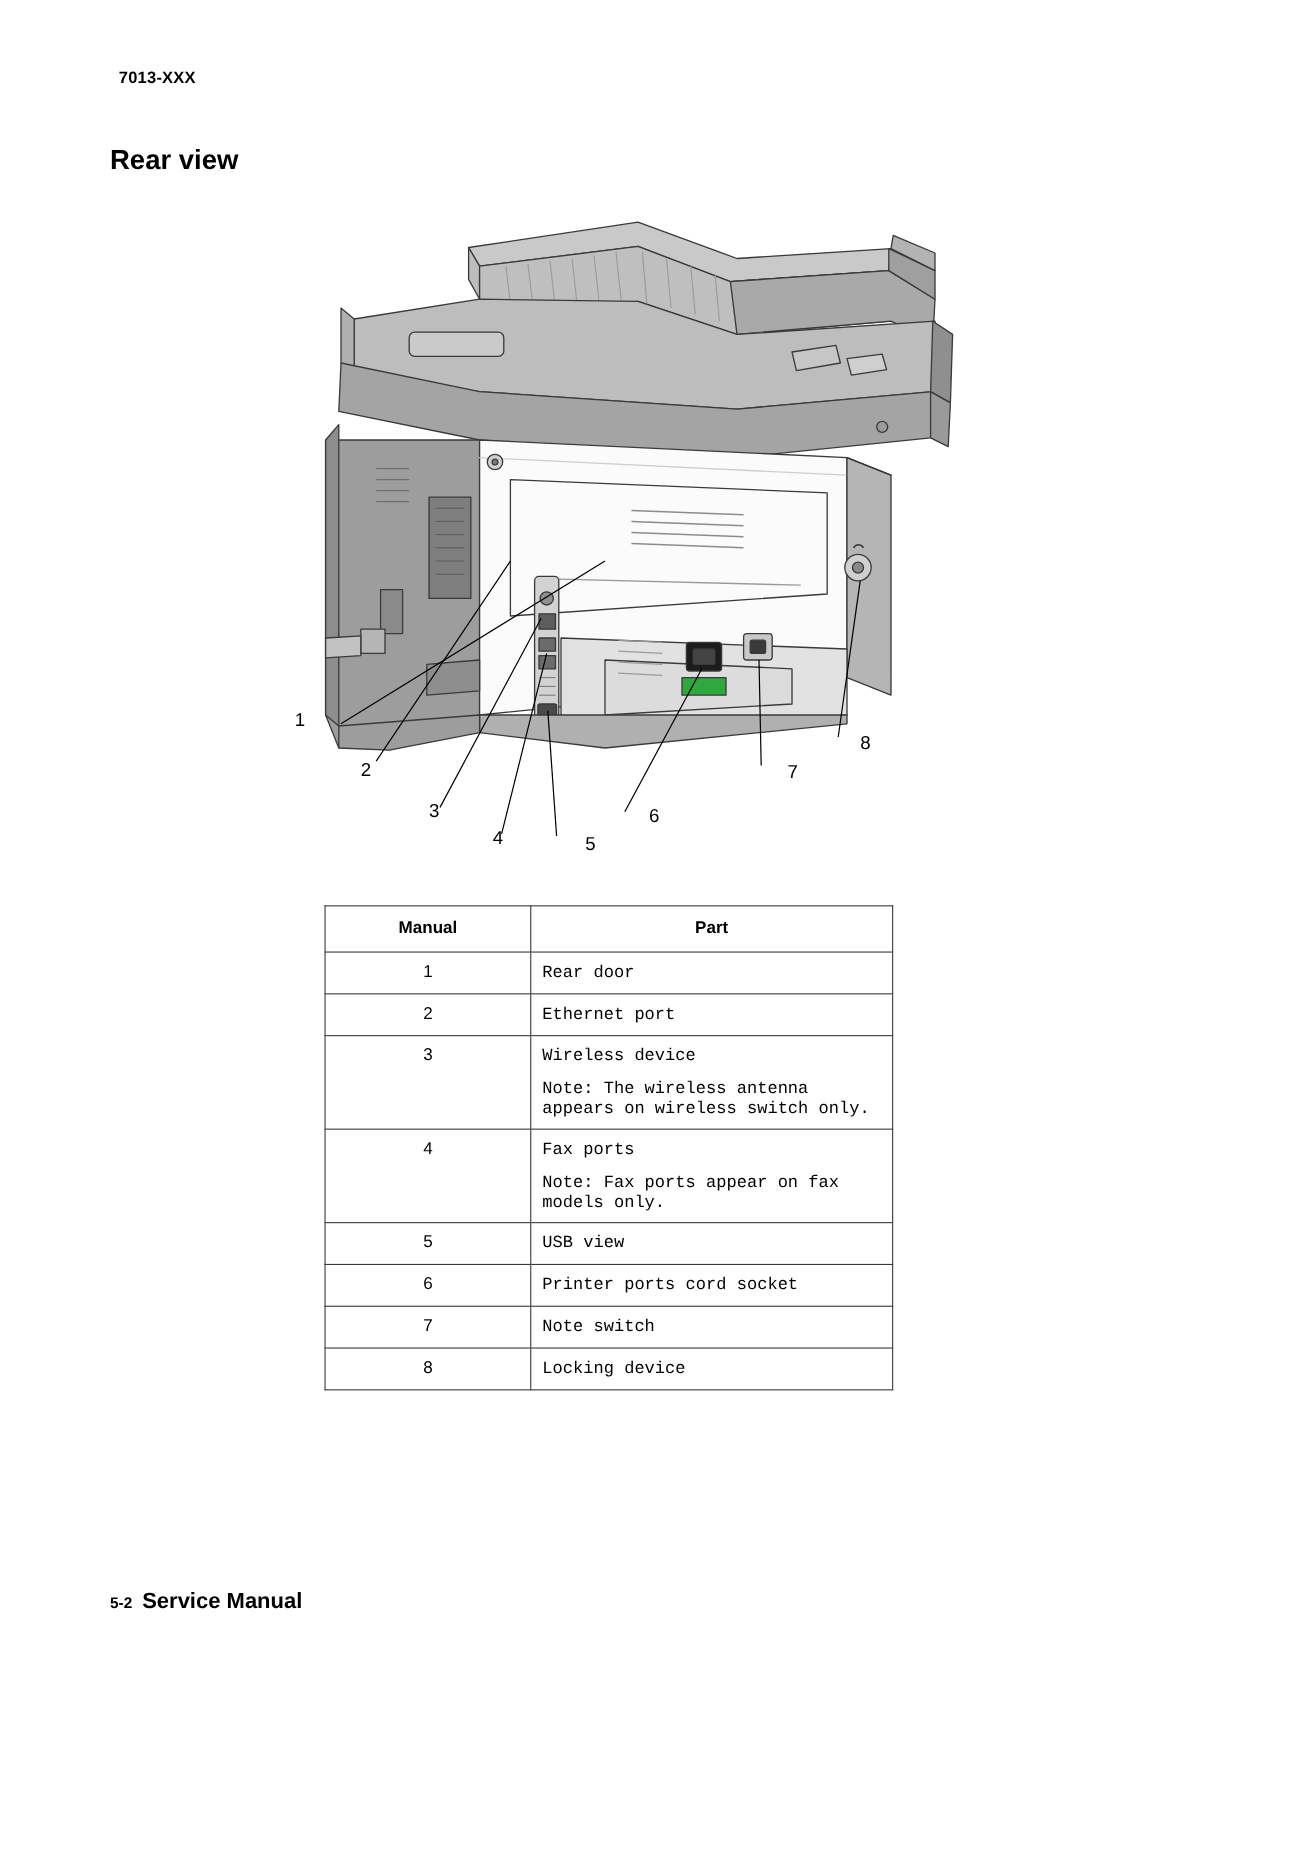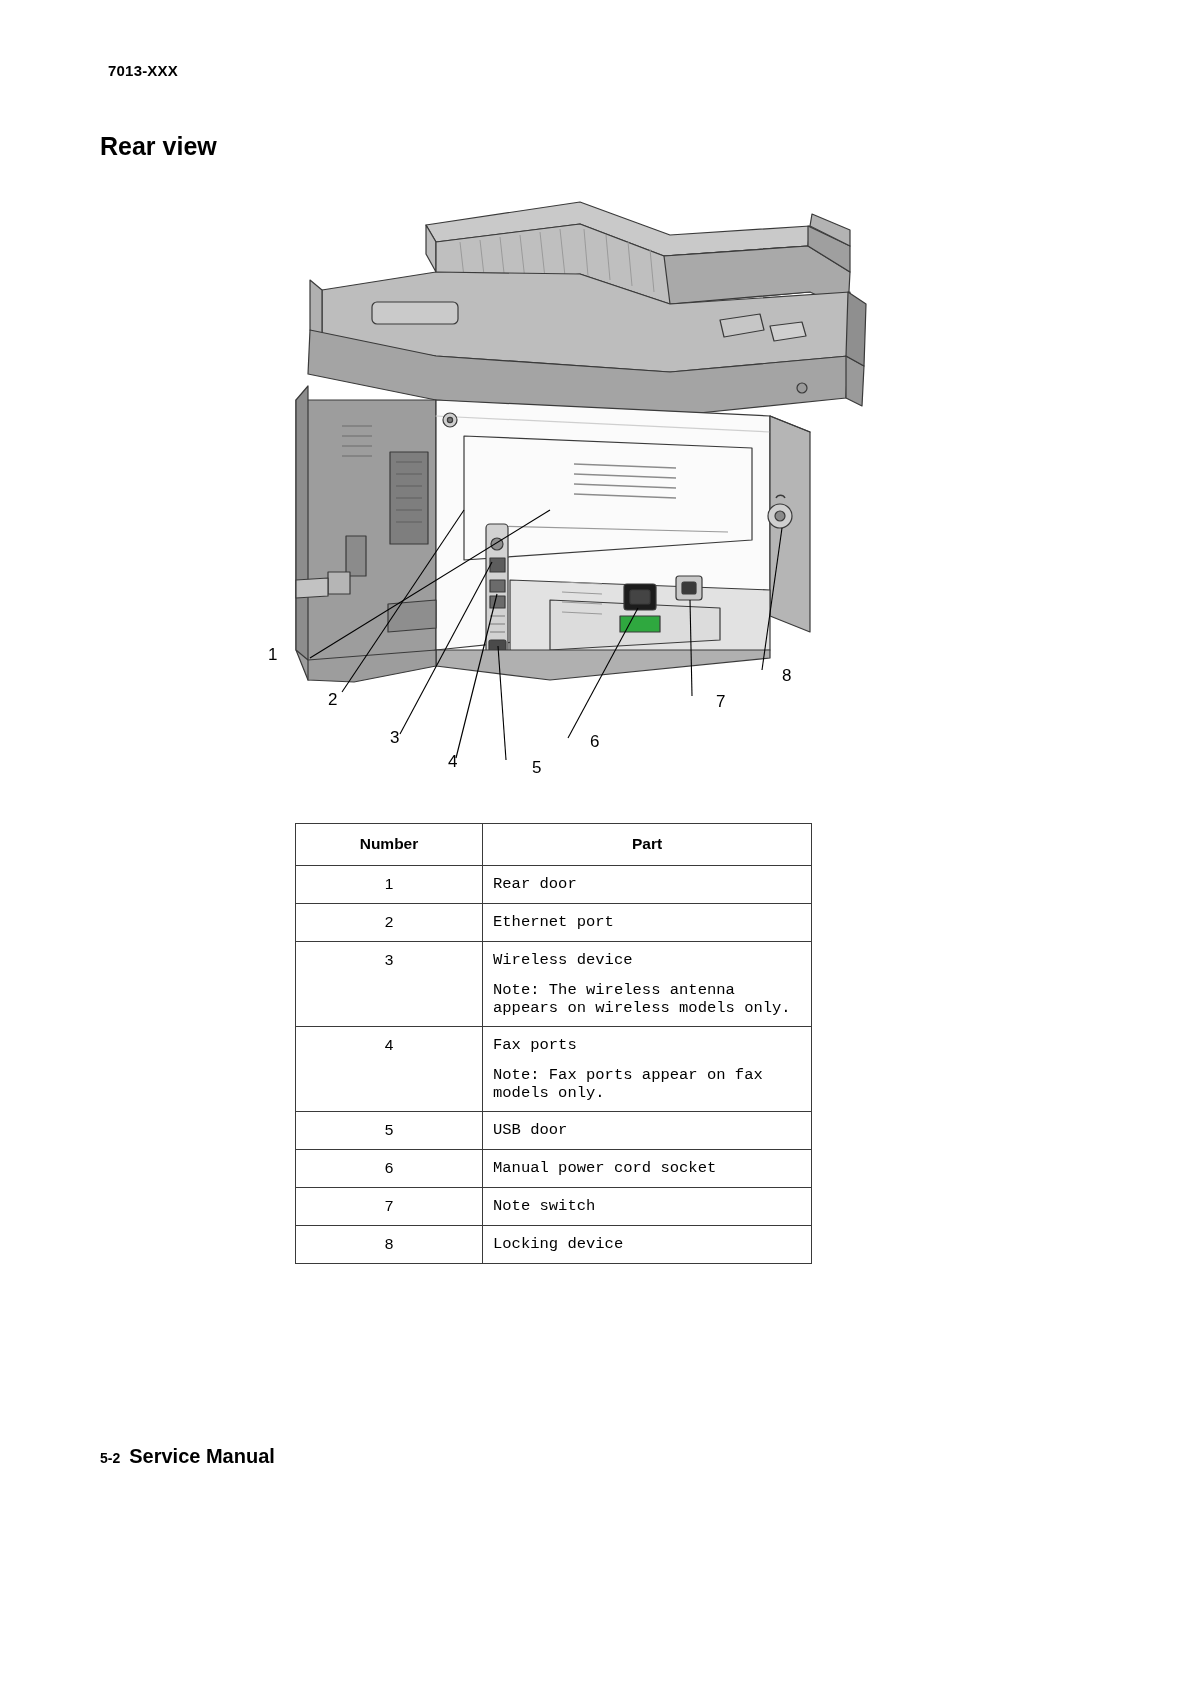--- a/index.html
+++ b/index.html
@@ -259,54 +259,54 @@
     <div class="callout" style="left:198px; top:572px;">4</div>
     <div class="callout" style="left:282px; top:578px;">5</div>
     <div class="callout" style="left:340px; top:552px;">6</div>
     <div class="callout" style="left:466px; top:512px;">7</div>
     <div class="callout" style="left:532px; top:486px;">8</div>
   </div>
 
   <table class="parts-table">
     <thead>
       <tr>
-        <th class="num">Number</th>
+        <th class="num">Manual</th>
         <th class="part">Part</th>
       </tr>
     </thead>
     <tbody>
       <tr>
         <td class="num">1</td>
         <td class="part"><span>Rear door</span></td>
       </tr>
       <tr>
         <td class="num">2</td>
         <td class="part"><span>Ethernet port</span></td>
       </tr>
       <tr>
         <td class="num">3</td>
         <td class="part">
           <span>Wireless device</span>
-          <span class="note">Note: The wireless antenna appears on wireless models only.</span>
+          <span class="note">Note: The wireless antenna appears on wireless switch only.</span>
         </td>
       </tr>
       <tr>
         <td class="num">4</td>
         <td class="part">
           <span>Fax ports</span>
           <span class="note">Note: Fax ports appear on fax models only.</span>
         </td>
       </tr>
       <tr>
         <td class="num">5</td>
-        <td class="part"><span>USB door</span></td>
+        <td class="part"><span>USB view</span></td>
       </tr>
       <tr>
         <td class="num">6</td>
-        <td class="part"><span>Manual power cord socket</span></td>
+        <td class="part"><span>Printer ports cord socket</span></td>
       </tr>
       <tr>
         <td class="num">7</td>
         <td class="part"><span>Note switch</span></td>
       </tr>
       <tr>
         <td class="num">8</td>
         <td class="part"><span>Locking device</span></td>
       </tr>
     </tbody>

